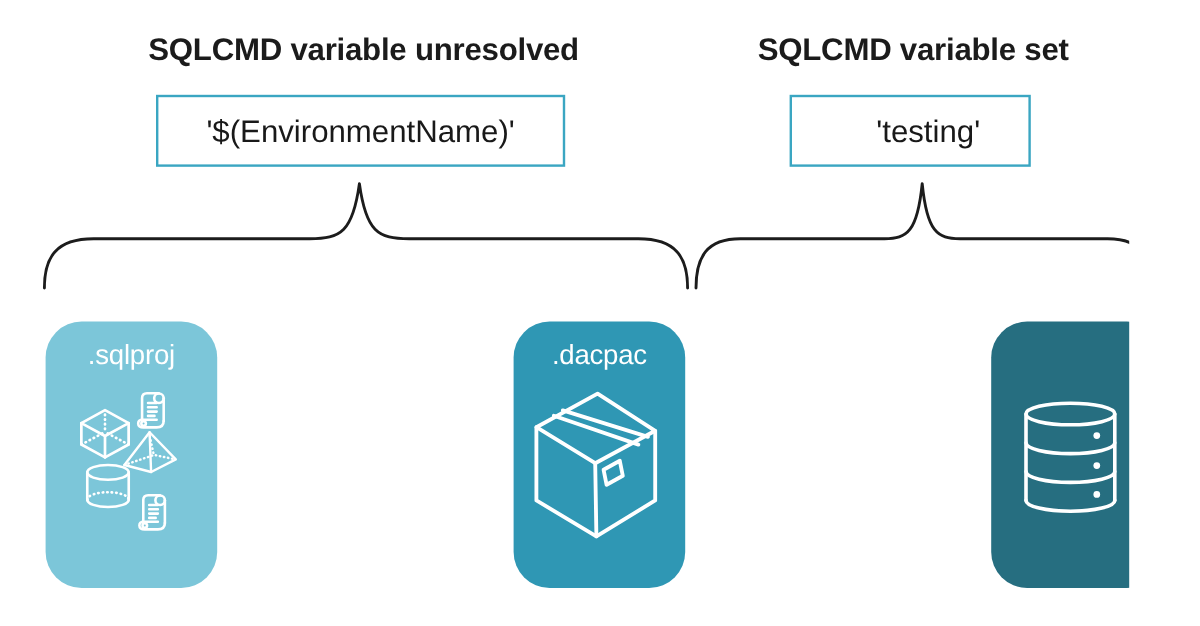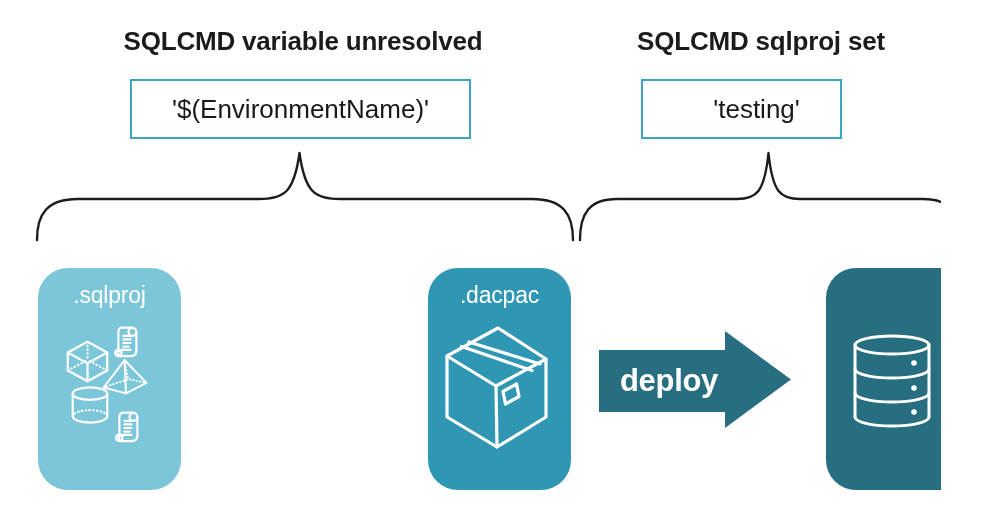--- a/index.html
+++ b/index.html
@@ -13,21 +13,21 @@
     white-space:nowrap;
   }
   .heading.left  { left:53px;  width:500px; }
   .heading.right { left:561px; width:400px; }
   .codebox {
     position:absolute; top:79px; height:60px; background:#fff;
     border:2.5px solid var(--code-box-border,#3aa6c2);
     display:flex; align-items:center; justify-content:center; box-sizing:border-box;
   }
   .codebox.left  { left:130px; width:341px; }
-  .codebox.right { left:641px; width:201px;padding-left:30px; }
+  .codebox.right { left:658px; width:201px;padding-left:30px; }
   .codebox code {
     font-family:Liberation Sans, sans-serif; font-size:26px;
     color:var(--code-text,#191919); white-space:pre;
   }
   svg.braces { position:absolute; left:0; top:0; width:1000px; height:522px; }
   svg.braces path {
     fill:none; stroke:var(--brace-stroke,#1c1c1c); stroke-width:2.4;
     stroke-linecap:round; stroke-linejoin:round;
   }
   .card { position:absolute; top:268px; width:143px; height:222px; border-radius:30px; }
@@ -61,21 +61,21 @@
   }
   .arrow.build  .arrow-label { width:150px; }
   .arrow.deploy .arrow-label { width:140px; }
 </style>
 </head>
 <body>
 
 <div class="canvas">
 
   <div class="heading left">SQLCMD variable unresolved</div>
-  <div class="heading right">SQLCMD sqlproj set</div>
+  <div class="heading right">SQLCMD variable set</div>
 
   <div class="codebox left">
     <code>'$(EnvironmentName)'</code>
   </div>
   <div class="codebox right">
     <code>'testing'</code>
   </div>
 
   <svg class="braces" viewBox="0 0 1000 522" aria-hidden="true">
     <path d="M37,240 C37,214 47,199 78,199 L258,199 C284,199 294,193 299.5,153
@@ -134,23 +134,20 @@
     <svg class="ic sw32" style="left:14px; top:57px;" width="110" height="125" viewBox="0 0 110 125">
       <path d="M56 3 L104 34 L54 61 L5 31 Z"></path>
       <path d="M5 31 L5 92 L55 122 L104 92 L104 34"></path>
       <path d="M54 61 L55 122"></path>
       <path d="M27 17 L98 39"></path>
       <path d="M19.5 21.5 L90 45.5"></path>
       <path d="M61 66.5 L74.5 59 L77 71.5 L63.5 79 Z"></path>
     </svg>
   </div>
 
-  <div class="arrow deploy">
-    <span class="arrow-label">deploy</span>
-  </div>
 
   <div class="card database">
     <svg class="ic sw30" style="left:25px; top:66px;" width="82" height="95" viewBox="0 0 82 95">
       <ellipse cx="41" cy="11" rx="37" ry="9"></ellipse>
       <path d="M4 11 V83 M78 11 V83"></path>
       <path d="M4 35 a37 9 0 0 0 74 0"></path>
       <path d="M4 59 a37 9 0 0 0 74 0"></path>
       <path d="M4 83 a37 9 0 0 0 74 0"></path>
       <circle class="dot" cx="63" cy="29" r="2.8"></circle>
       <circle class="dot" cx="63" cy="54" r="2.8"></circle>

